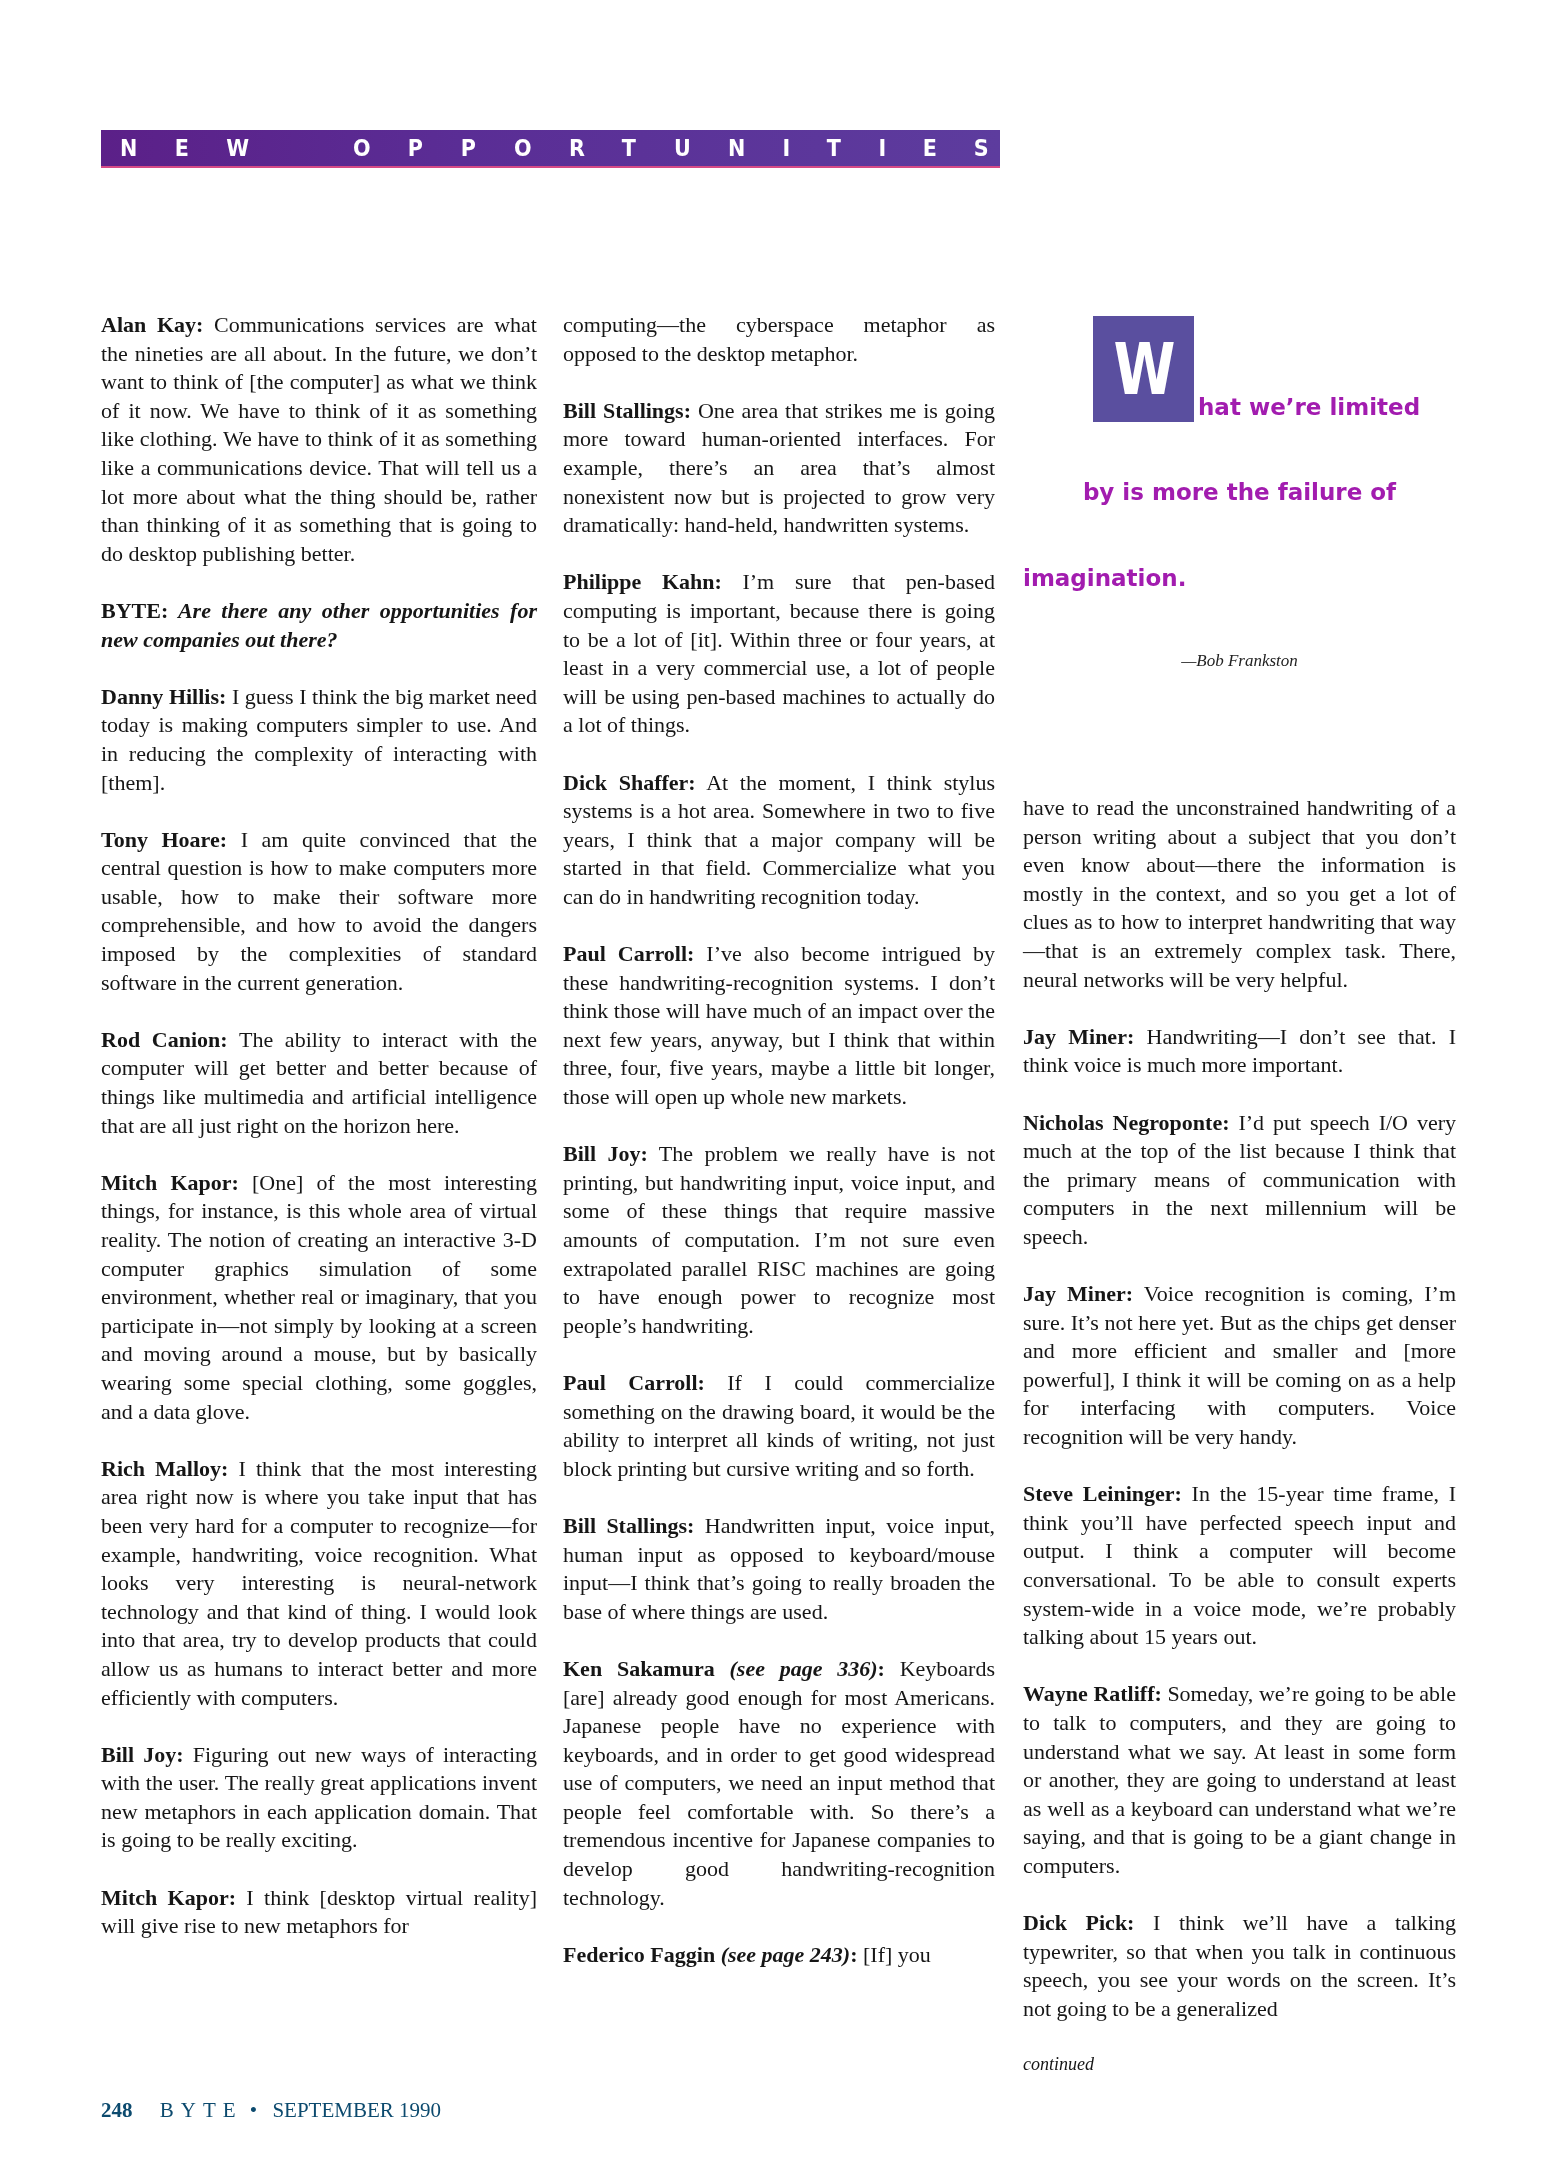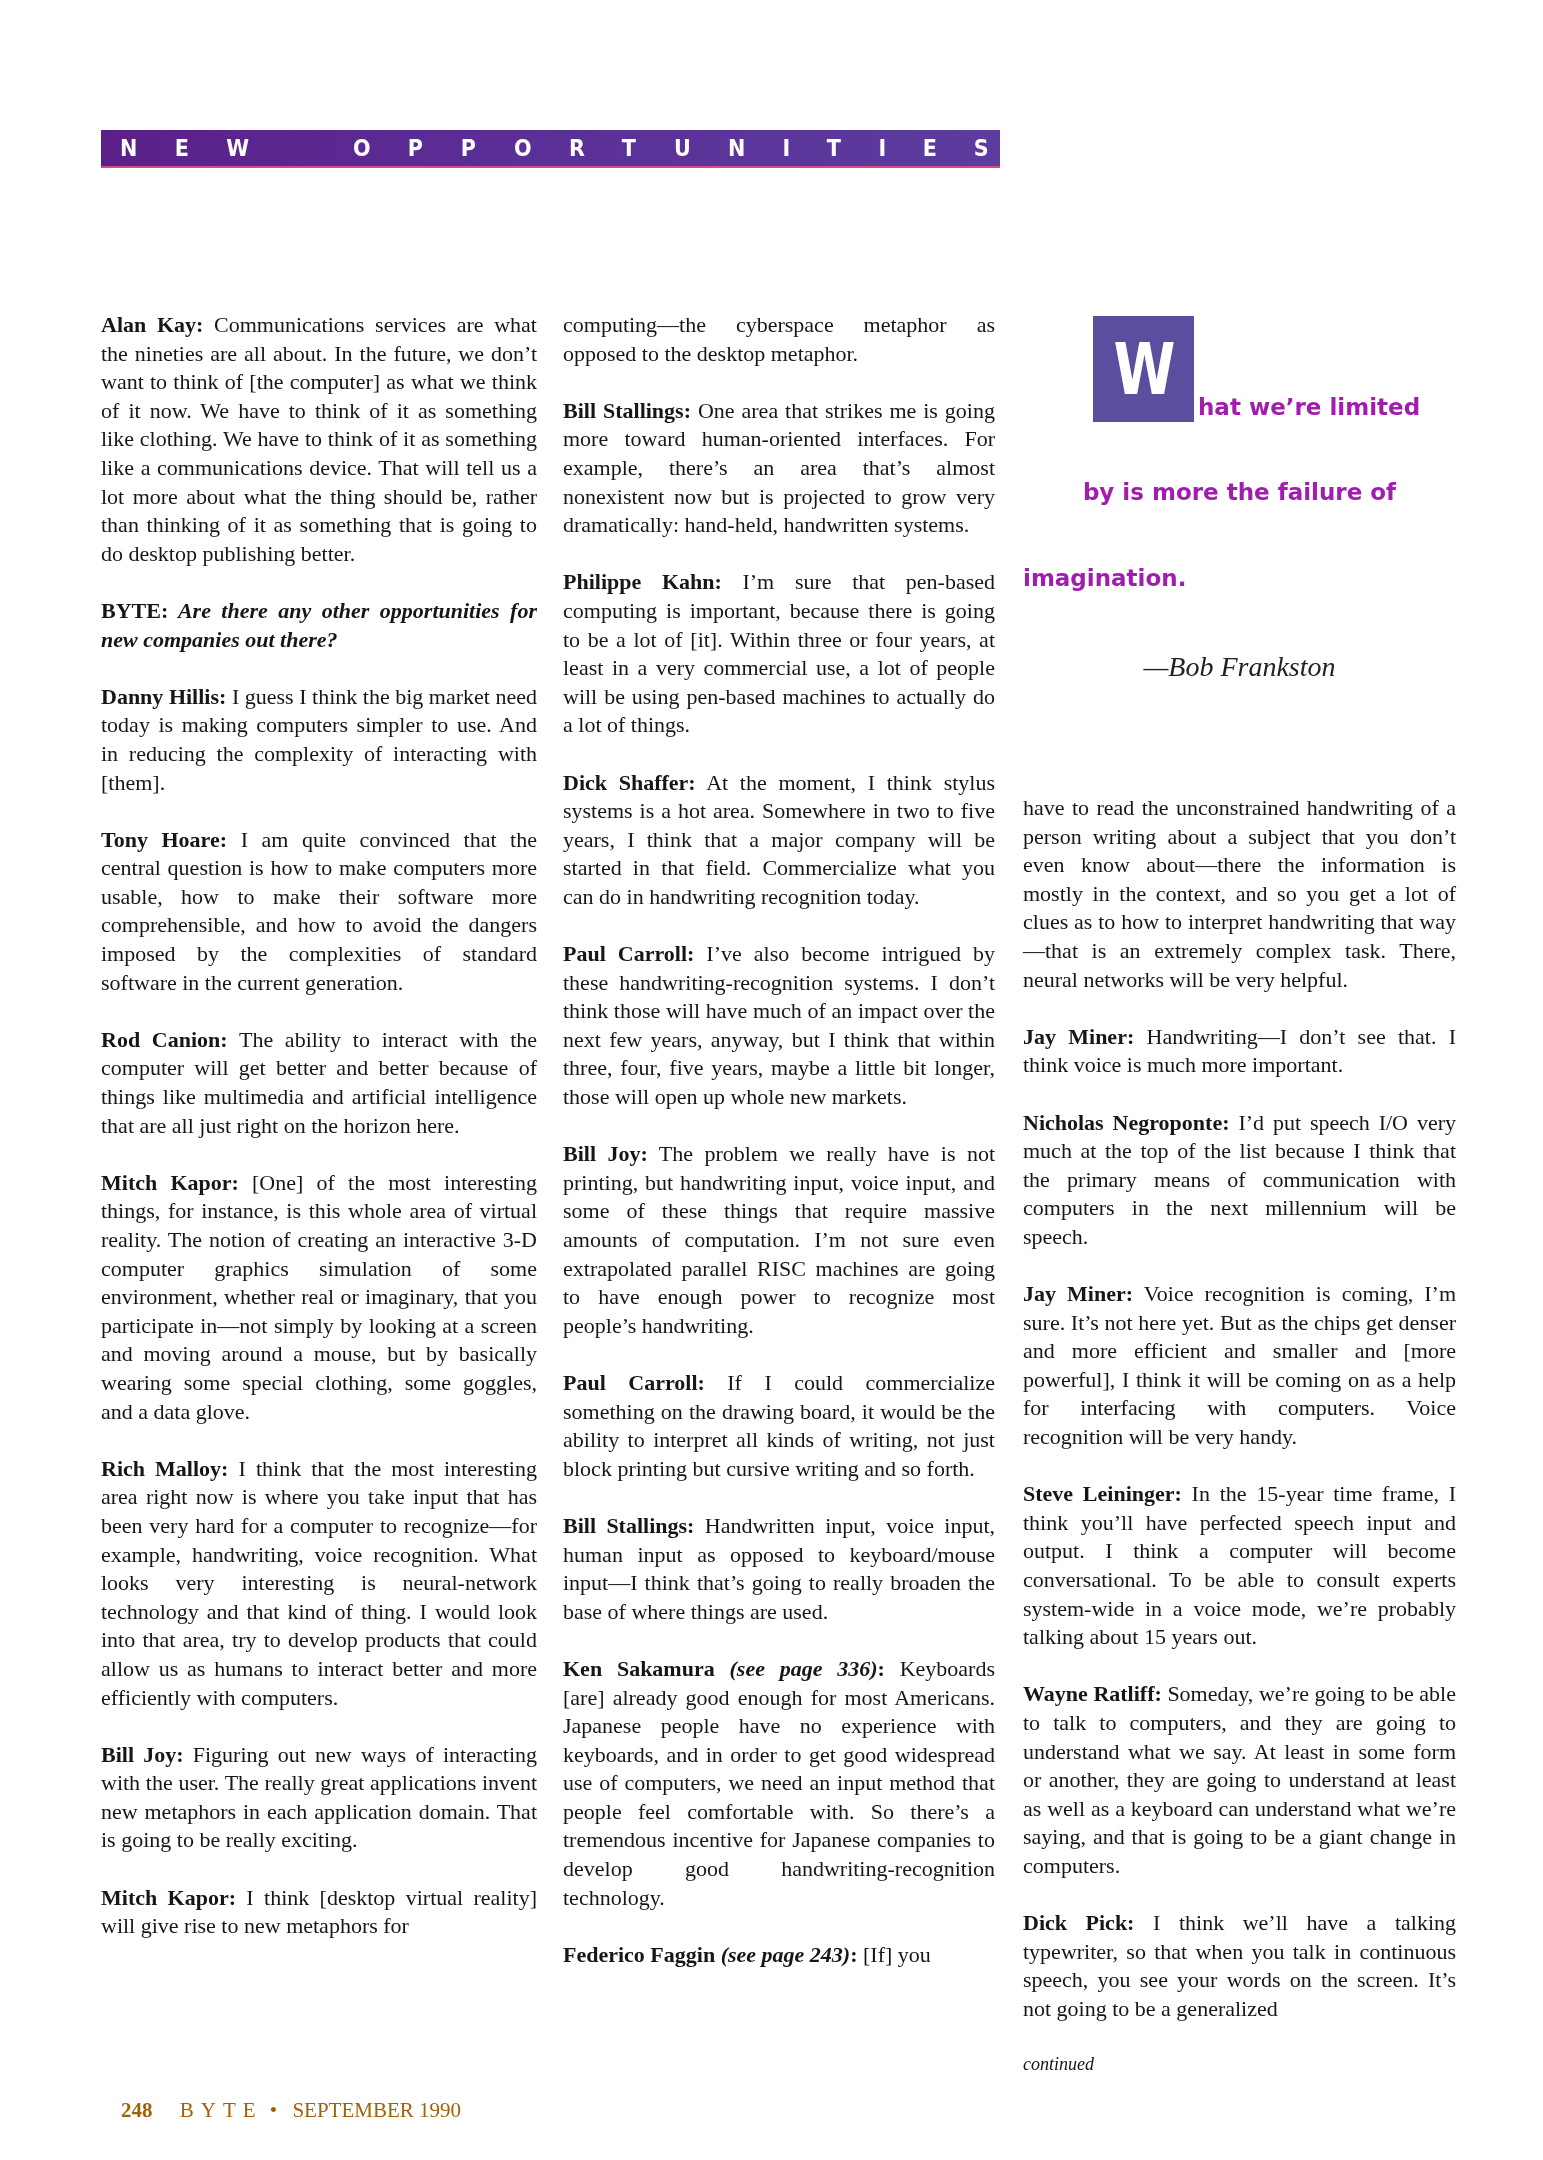--- a/index.html
+++ b/index.html
@@ -47,28 +47,28 @@
   .dropcap span { display: inline-block; transform: scaleX(0.78); }
   .pq-line {
     position: absolute; font-family: "DejaVu Sans", sans-serif; font-weight: bold;
     font-size: 23px; color: #a21caf; white-space: nowrap;
   }
   .pq-l1 { left: 175px; top: 80px; }
   .pq-l2 { left: 0; width: 433px; text-align: center; top: 165px; }
   .pq-l3 { left: 0; width: 433px; top: 251px; }
   .pq-attr {
     position: absolute; left: 0; width: 433px; text-align: center; top: 337px;
-    font-family: "Liberation Serif", serif; font-style: italic; font-size: 28px; color: #222;
+    font-family: "Liberation Serif", serif; font-style: italic; font-size: 17px; color: #222;
   }
   .continued {
     text-align: left; font-style: italic; font-size: 18px; line-height: 24px; margin-top: 0;
   }
   .footer {
     position: absolute; left: 101px; top: 2098px;
-    font-size: 21px; color: #a16207; white-space: nowrap; margin-left: 20px;
+    font-size: 21px; color: #0c4a6e; white-space: nowrap;
   }
   .footer .pnum { font-weight: bold; margin-right: 22px; }
   .footer .mag { letter-spacing: 7px; }
   .footer .dot { margin: 0 10px 0 2px; }
 </style>
 </head>
 <body>
 
 <div class="banner" id="banner">
     <span>N</span>

